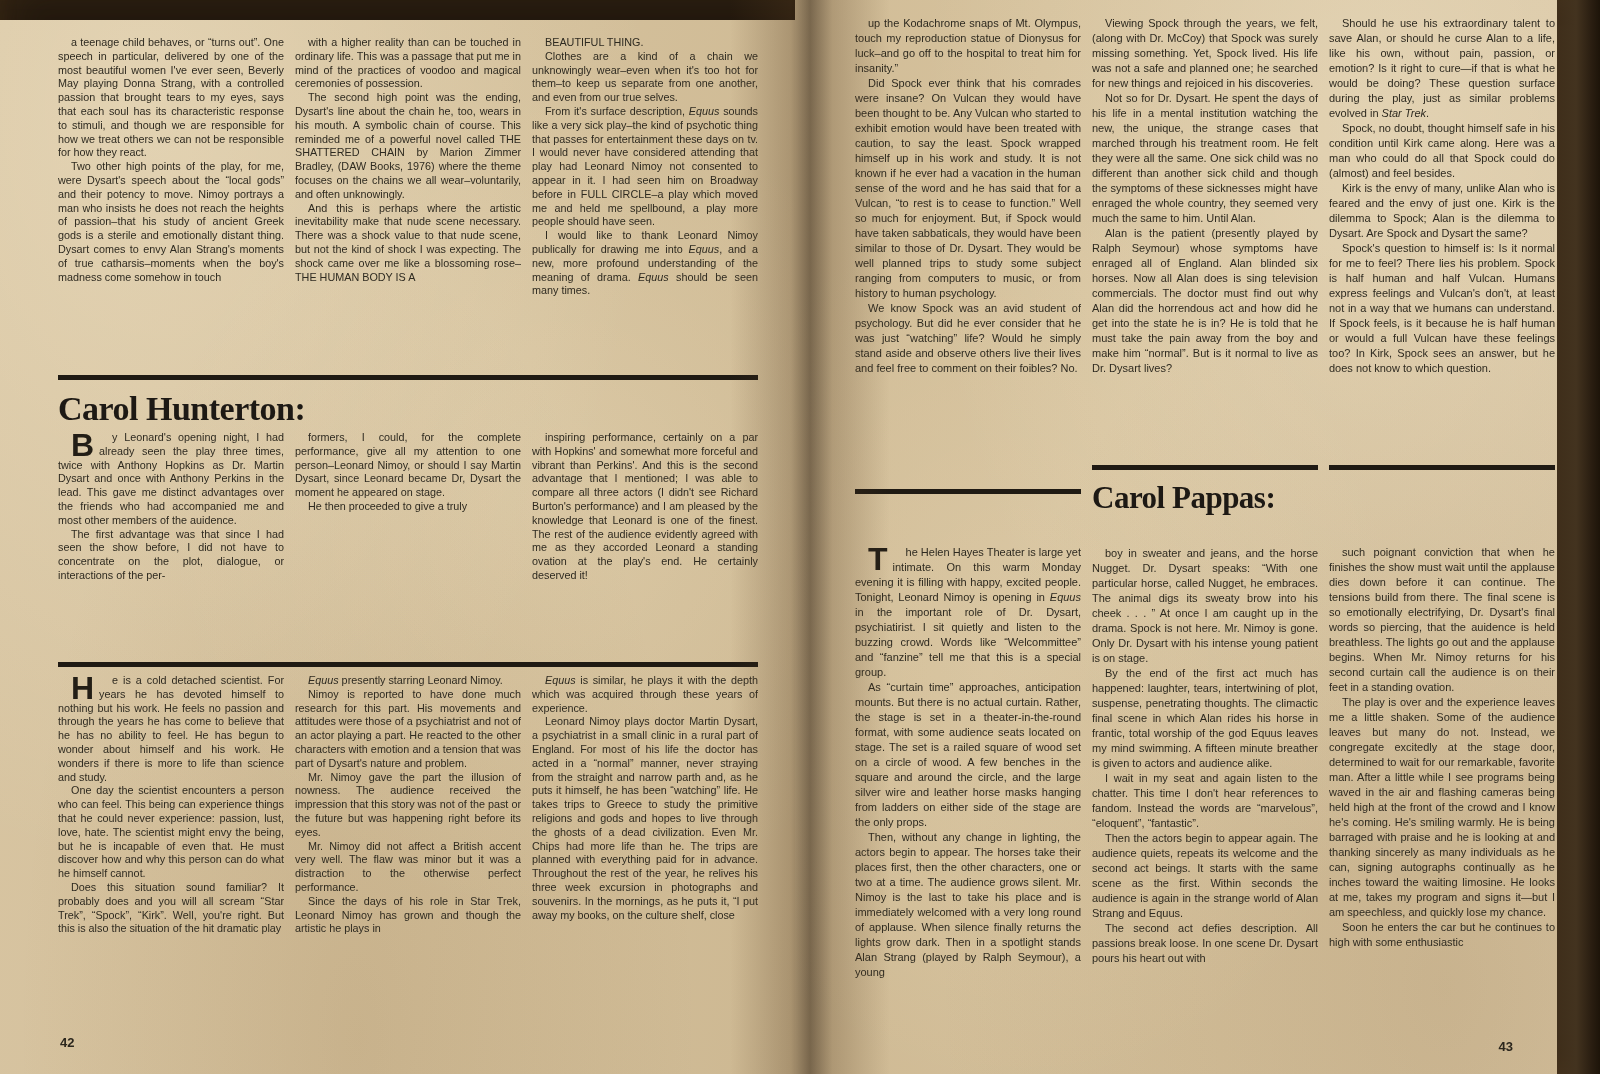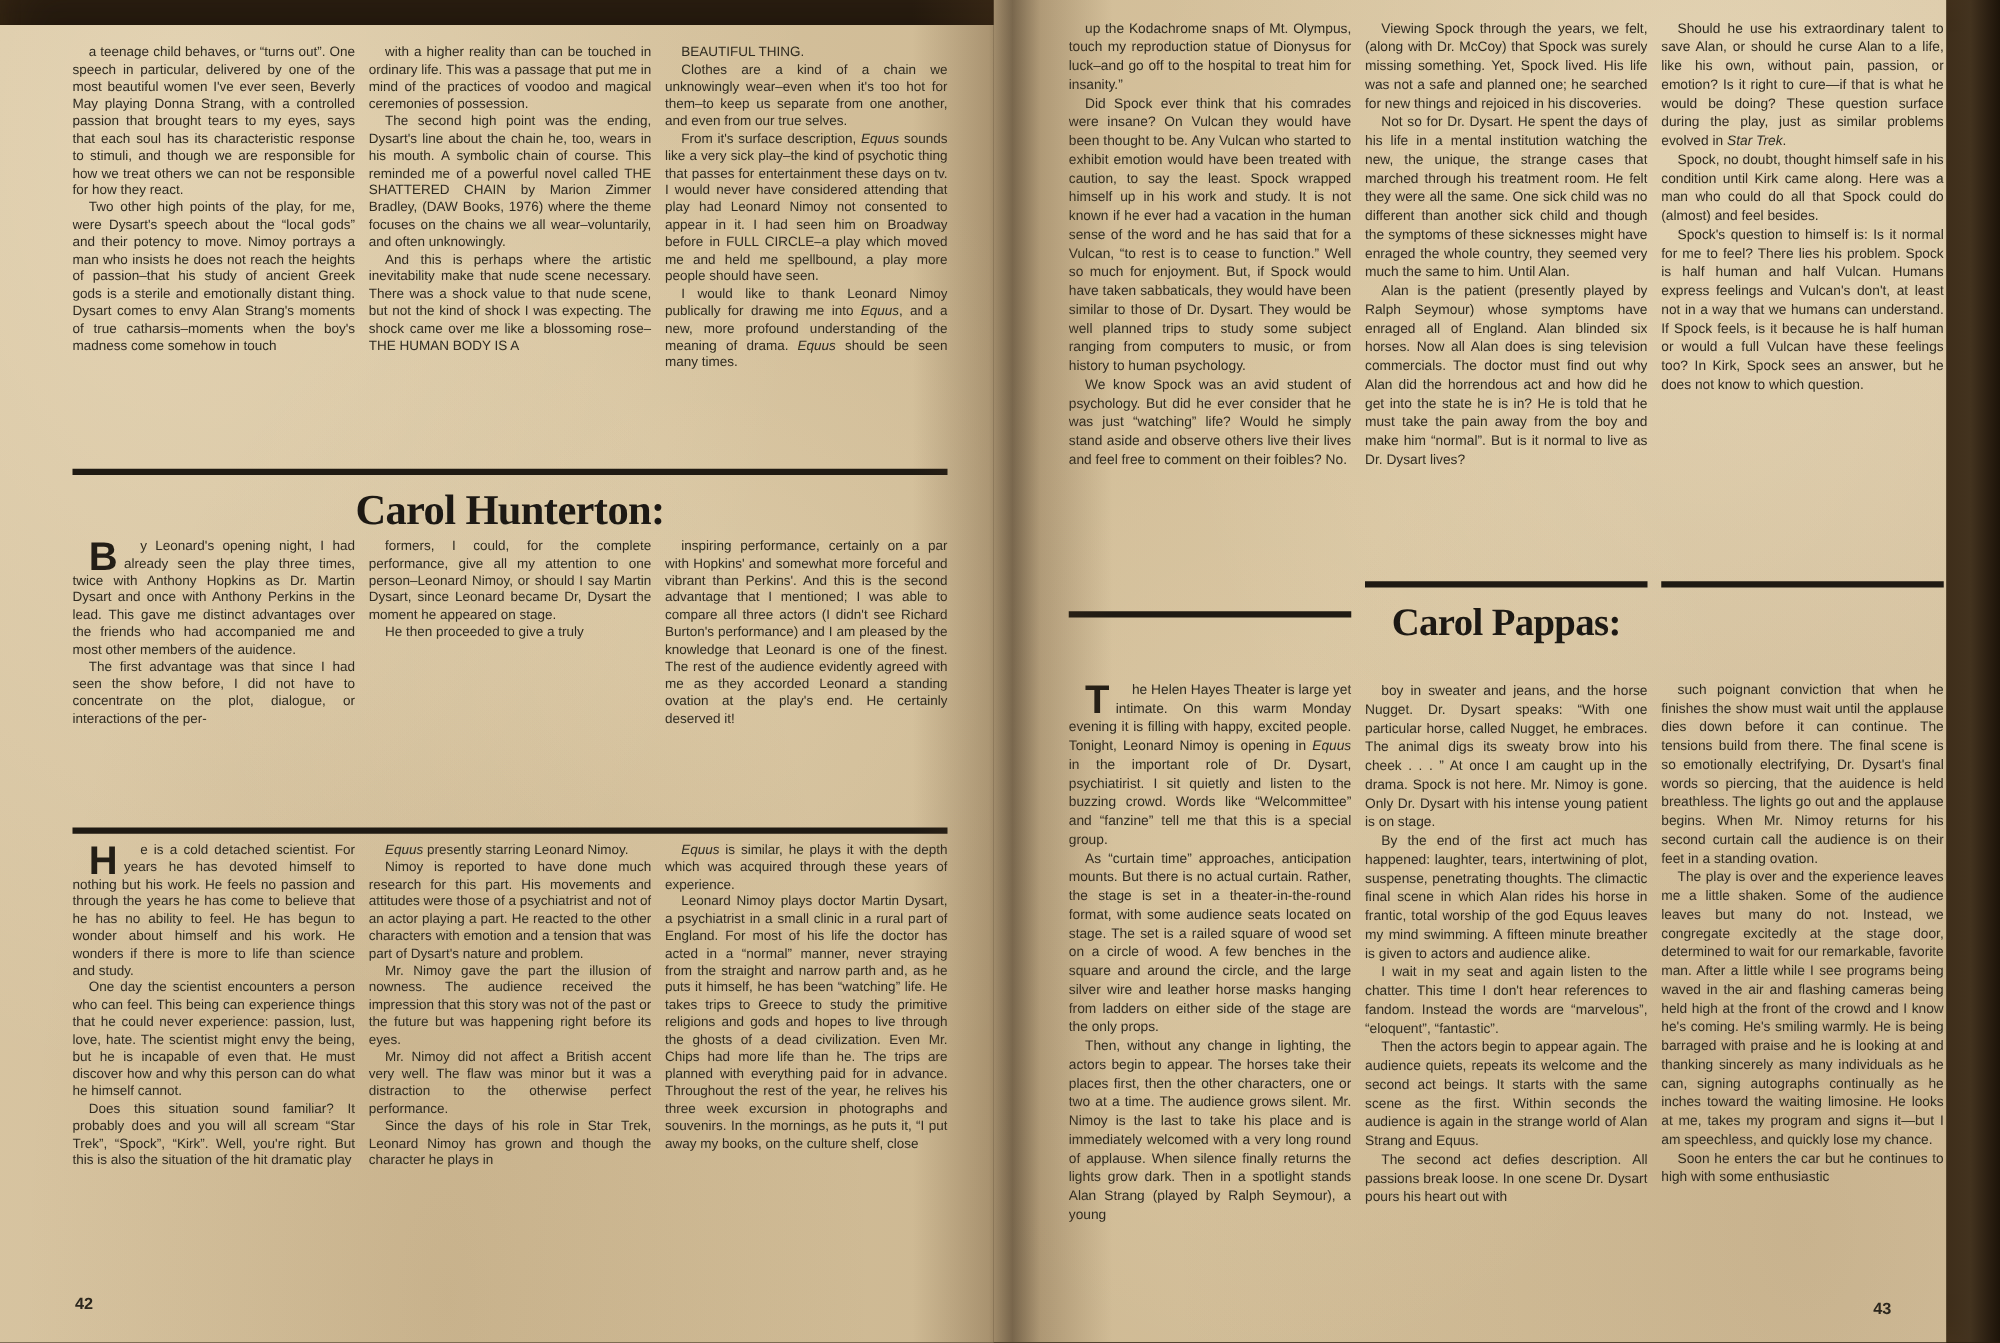--- a/index.html
+++ b/index.html
@@ -22,21 +22,21 @@
   .cols{display:flex;gap:11px;}
   .col{width:226px;overflow:hidden;box-sizing:border-box;}
   .page.left .col p{margin:0;font-size:10.8px;line-height:13.8px;text-align:justify;text-indent:13px;}
   .page.right p{margin:0;font-size:11px;line-height:15px;text-align:justify;text-indent:13px;}
   p.first{text-indent:0;}
   .h-topL .col{height:334px;}
   .h-hunt .col{height:226px;}
   .h-golar .col{height:338px;}
   .rule{height:5px;background:#1f1a13;margin:5px 0 7px 0;}
   .page.left .rule{width:700px;}
-  h1,h2{font-family:"Liberation Serif",serif;font-weight:bold;color:#1d1914;text-align:center;}
+  h1,h2{font-family:"Liberation Serif",serif;font-weight:bold;color:#1d1914;text-align:left;}
   .page.left h1{width:700px;height:44px;line-height:44px;font-size:34px;margin:0;letter-spacing:-0.5px;}
   .rcols{display:flex;gap:11px;}
   .rcol{width:226px;box-sizing:border-box;}
   .blk{overflow:hidden;}
   .c1 .rtop{height:468px;} .c2 .rtop{height:444px;} .c3 .rtop{height:444px;}
   .c1 .rmid{height:44px;} .c2 .rmid{height:68px;} .c3 .rmid{height:68px;}
   .rbottom{height:505px;}
   .rmid h2{font-size:31px;line-height:40px;margin:8px 0 0 0;letter-spacing:-0.5px;white-space:nowrap;}
   .dc{float:left;font-weight:bold;font-size:32px;line-height:26px;padding:1px 5px 0 0;color:#231e16;}
   i{font-style:italic;}
@@ -91,21 +91,21 @@
         <div class="col">
           <p class="first"><span class="dc">H</span>e is a cold detached scientist. For years he has devoted himself to nothing but his work. He feels no passion and through the years he has come to believe that he has no ability to feel. He has begun to wonder about himself and his work. He wonders if there is more to life than science and study.</p>
           <p>One day the scientist encounters a person who can feel. This being can experience things that he could never experience: passion, lust, love, hate. The scientist might envy the being, but he is incapable of even that. He must discover how and why this person can do what he himself cannot.</p>
           <p>Does this situation sound familiar? It probably does and you will all scream “Star Trek”, “Spock”, “Kirk”. Well, you're right. But this is also the situation of the hit dramatic play</p>
         </div>
         <div class="col">
           <p class="first"><i>Equus</i> presently starring Leonard Nimoy.</p>
           <p>Nimoy is reported to have done much research for this part. His movements and attitudes were those of a psychiatrist and not of an actor playing a part. He reacted to the other characters with emotion and a tension that was part of Dysart's nature and problem.</p>
           <p>Mr. Nimoy gave the part the illusion of nowness. The audience received the impression that this story was not of the past or the future but was happening right before its eyes.</p>
           <p>Mr. Nimoy did not affect a British accent very well. The flaw was minor but it was a distraction to the otherwise perfect performance.</p>
-          <p>Since the days of his role in Star Trek, Leonard Nimoy has grown and though the character he plays in</p>
+          <p>Since the days of his role in Star Trek, Leonard Nimoy has grown and though the artistic he plays in</p>
         </div>
         <div class="col">
           <p class="first"><i>Equus</i> is similar, he plays it with the depth which was acquired through these years of experience.</p>
           <p>Leonard Nimoy plays doctor Martin Dysart, a psychiatrist in a small clinic in a rural part of England. For most of his life the doctor has acted in a “normal” manner, never straying from the straight and narrow parth and, as he puts it himself, he has been “watching” life. He takes trips to Greece to study the primitive religions and gods and hopes to live through the ghosts of a dead civilization. Even Mr. Chips had more life than he. The trips are planned with everything paid for in advance. Throughout the rest of the year, he relives his three week excursion in photographs and souvenirs. In the mornings, as he puts it, “I put away my books, on the culture shelf, close</p>
         </div>
       </div>
     <div class="pagenum">42</div>
   </section>
 
   <section class="page right">
@@ -139,20 +139,21 @@
             <p>By the end of the first act much has happened: laughter, tears, intertwining of plot, suspense, penetrating thoughts. The climactic final scene in which Alan rides his horse in frantic, total worship of the god Equus leaves my mind swimming. A fifteen minute breather is given to actors and audience alike.</p>
             <p>I wait in my seat and again listen to the chatter. This time I don't hear references to fandom. Instead the words are “marvelous”, “eloquent”, “fantastic”.</p>
             <p>Then the actors begin to appear again. The audience quiets, repeats its welcome and the second act beings. It starts with the same scene as the first. Within seconds the audience is again in the strange world of Alan Strang and Equus.</p>
             <p>The second act defies description. All passions break loose. In one scene Dr. Dysart pours his heart out with</p>
           </div>
         </div>
         <div class="rcol c3">
           <div class="blk rtop">
             <p class="first">Should he use his extraordinary talent to save Alan, or should he curse Alan to a life, like his own, without pain, passion, or emotion? Is it right to cure—if that is what he would be doing? These question surface during the play, just as similar problems evolved in <i>Star Trek</i>.</p>
             <p>Spock, no doubt, thought himself safe in his condition until Kirk came along. Here was a man who could do all that Spock could do (almost) and feel besides.</p>
+            <p>Kirk is the envy of many, unlike Alan who is feared and the envy of just one. Kirk is the dilemma to Spock; Alan is the dilemma to Dysart. Are Spock and Dysart the same?</p>
             <p>Spock's question to himself is: Is it normal for me to feel? There lies his problem. Spock is half human and half Vulcan. Humans express feelings and Vulcan's don't, at least not in a way that we humans can understand. If Spock feels, is it because he is half human or would a full Vulcan have these feelings too? In Kirk, Spock sees an answer, but he does not know to which question.</p>
           </div>
           <div class="rule"></div>
           <div class="rmid"></div>
           <div class="blk rbottom">
             <p class="first">such poignant conviction that when he finishes the show must wait until the applause dies down before it can continue. The tensions build from there. The final scene is so emotionally electrifying, Dr. Dysart's final words so piercing, that the auidence is held breathless. The lights go out and the applause begins. When Mr. Nimoy returns for his second curtain call the audience is on their feet in a standing ovation.</p>
             <p>The play is over and the experience leaves me a little shaken. Some of the audience leaves but many do not. Instead, we congregate excitedly at the stage door, determined to wait for our remarkable, favorite man. After a little while I see programs being waved in the air and flashing cameras being held high at the front of the crowd and I know he's coming. He's smiling warmly. He is being barraged with praise and he is looking at and thanking sincerely as many individuals as he can, signing autographs continually as he inches toward the waiting limosine. He looks at me, takes my program and signs it—but I am speechless, and quickly lose my chance.</p>
             <p>Soon he enters the car but he continues to high with some enthusiastic</p>
           </div>
         </div>

